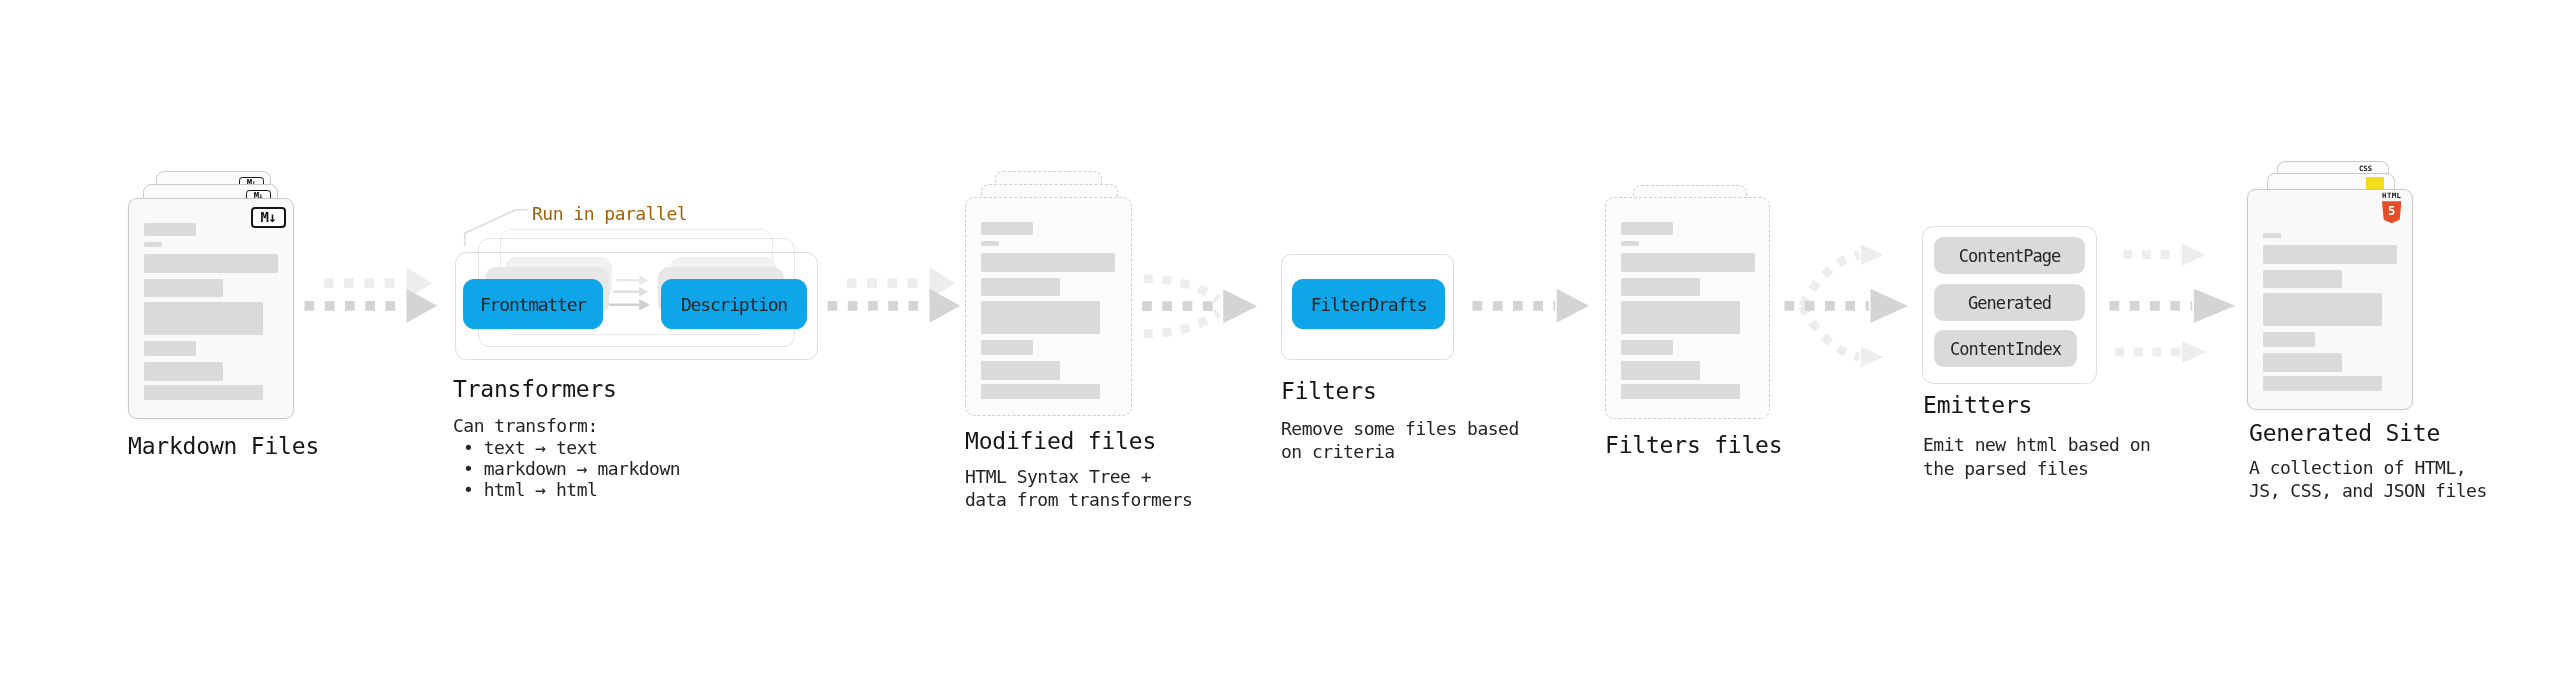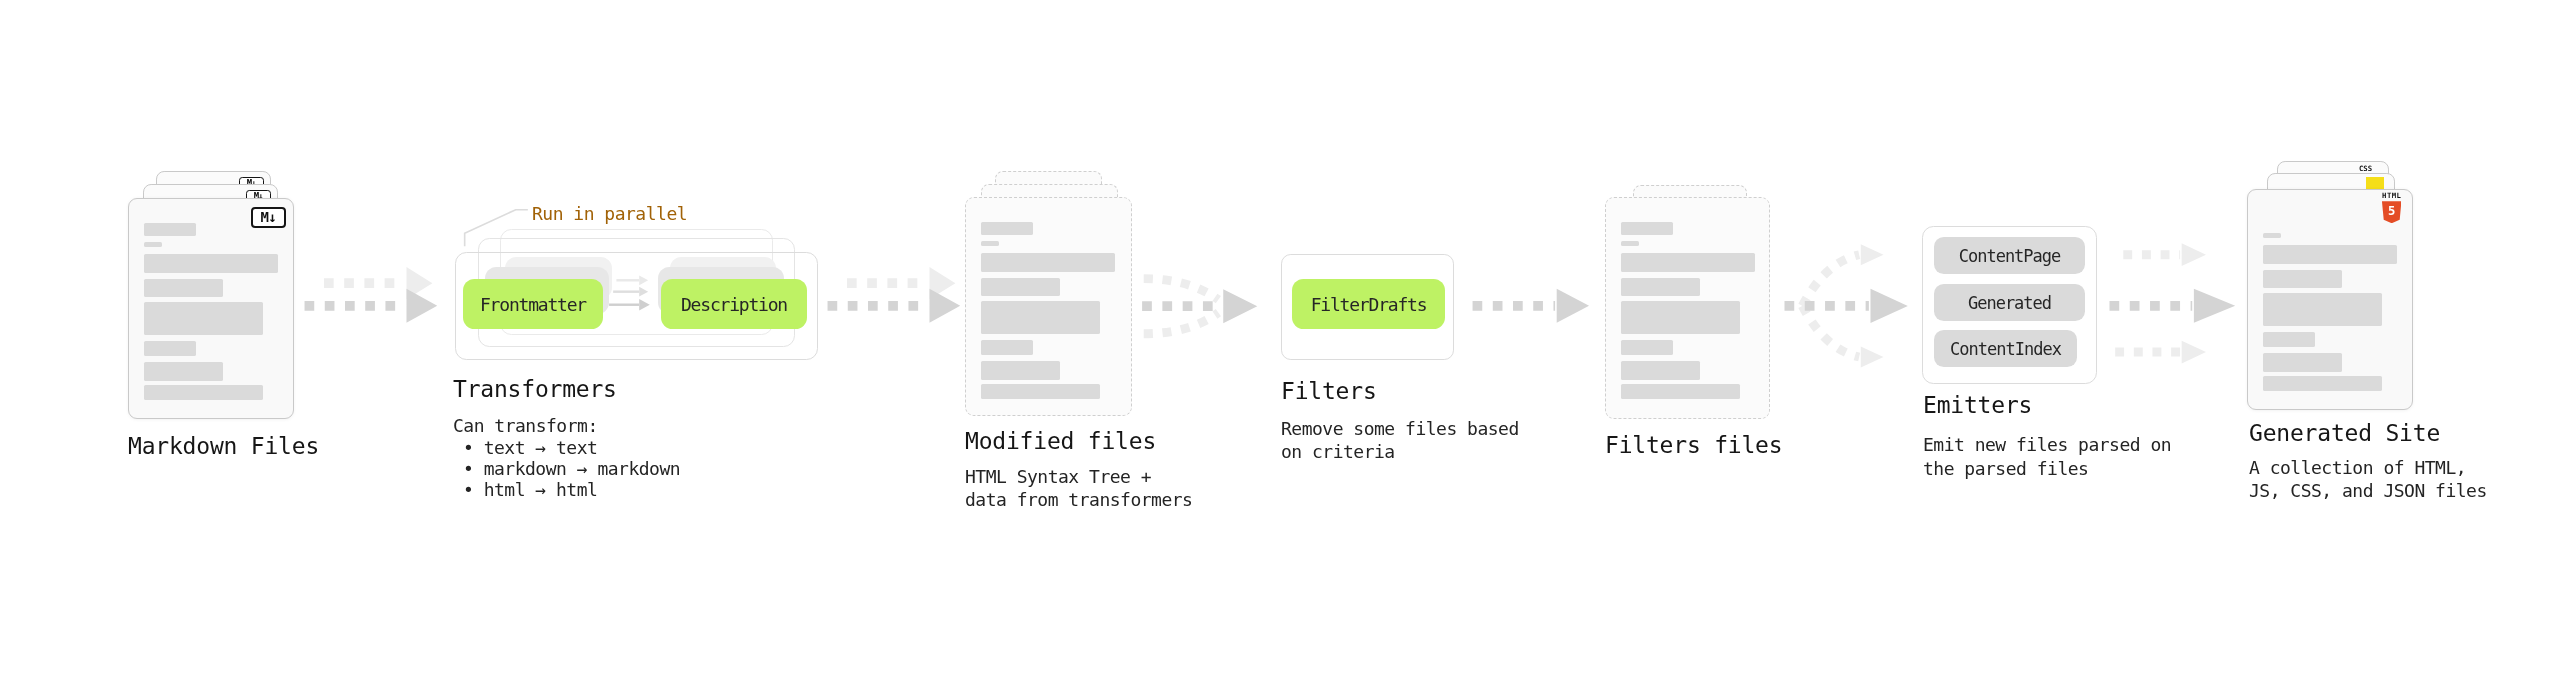--- a/index.html
+++ b/index.html
@@ -27,21 +27,21 @@
   .bar:nth-of-type(6){top:142px;width:52px;height:14.6px}
   .bar:nth-of-type(7){top:163px;width:79px;height:18.7px}
   .bar:nth-of-type(8){top:186px;width:119px;height:15.4px}
 
   .md-badge{position:absolute;right:7.3px;top:8.1px;width:35px;height:21px;border:2.4px solid #151515;
             border-radius:4.1px;background:#fff;color:#111;font-size:14px;font-weight:bold;
             line-height:17px;text-align:center;letter-spacing:-0.8px;box-sizing:border-box}
   .md-badge.small{right:6.5px;top:4.9px;width:24.4px;height:14.6px;border-width:1.6px;font-size:9px;line-height:11.4px;border-radius:3.3px}
 
   .tf-box{position:absolute;border:1.6px solid #dcdcdc;border-radius:11.4px;background:transparent;box-sizing:border-box}
-  .tf-pill{position:absolute;border-radius:11.4px;background:#bef264}
+  .tf-pill{position:absolute;border-radius:11.4px;background:#0ea5e9}
   .tf-pill.main{display:flex;align-items:center;justify-content:center;font-size:18px;letter-spacing:-1.2px;color:#262626}
   .g1{background:#e7e7e7}
   .g2{background:#f1f1f1}
 
   .em-pill{position:absolute;border-radius:9.8px;background:#dadada;display:flex;align-items:center;
            justify-content:center;font-size:17px;letter-spacing:-1px;color:#262626}
 
   .css-badge{position:absolute;right:8.1px;top:3.3px;width:21px;text-align:left}
   .css-badge .txt{font-size:7.3px;font-weight:bold;color:#111;line-height:7.3px}
   .css-badge .bar-under{height:3.3px;background:#2b62f0;margin-top:0.8px;border-radius:0.8px}
@@ -188,21 +188,21 @@
     <line x1="8" y1="98" x2="112" y2="98" stroke="#d4d4d4" stroke-width="12" stroke-dasharray="12 13"></line>
     <polygon points="114,77 114,119 160,98" fill="#d4d4d4"></polygon>
   </svg>
 
   <div>
     <div class="tf-box" style="left:1922px;top:226px;width:175px;height:158px"></div>
     <div class="em-pill" style="left:1934px;top:237px;width:151px;height:37px">ContentPage</div>
     <div class="em-pill" style="left:1934px;top:284px;width:151px;height:37px">Generated</div>
     <div class="em-pill" style="left:1934px;top:330px;width:143px;height:37px">ContentIndex</div>
     <div class="label" style="left:1923px;top:392px">Emitters</div>
-    <div class="desc" style="left:1923px;top:433px">Emit new files parsed on</div>
+    <div class="desc" style="left:1923px;top:433px">Emit new html based on</div>
     <div class="desc" style="left:1923px;top:457px">the parsed files</div>
   </div>
 
   <svg class="abs" style="left:2103px;top:240px" width="146" height="130" viewBox="0 0 180 160">
     <line x1="25" y1="18" x2="95" y2="18" stroke="#ededed" stroke-width="11" stroke-dasharray="11 12"></line>
     <polygon points="97,4 97,32 127,18" fill="#ededed"></polygon>
     <line x1="8" y1="81" x2="110" y2="81" stroke="#d4d4d4" stroke-width="12" stroke-dasharray="12 13"></line>
     <polygon points="112,60 112,102 163,81" fill="#d4d4d4"></polygon>
     <line x1="15" y1="138" x2="95" y2="138" stroke="#ededed" stroke-width="11" stroke-dasharray="11 12"></line>
     <polygon points="97,124 97,152 127,138" fill="#ededed"></polygon>

